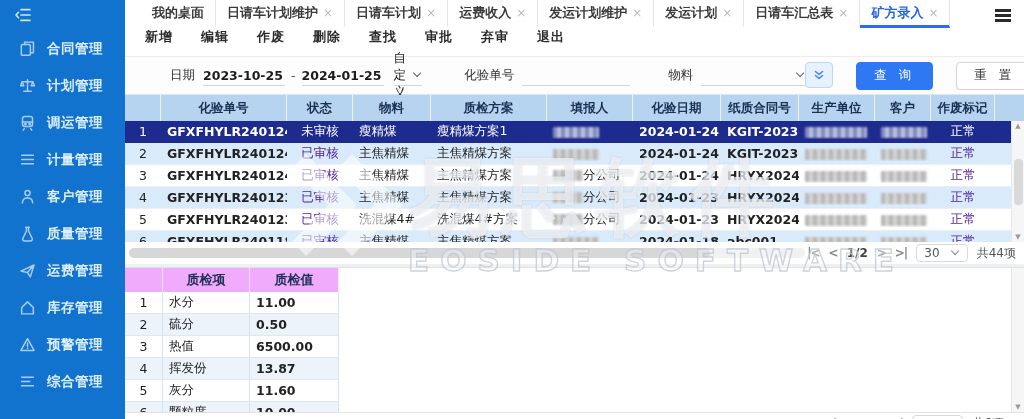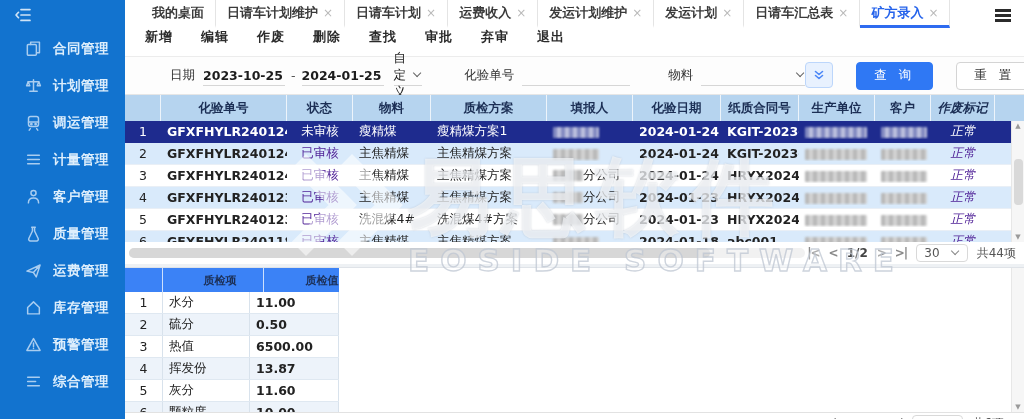--- a/index.html
+++ b/index.html
@@ -3,21 +3,21 @@
 <meta charset="utf-8">
 <style>
   * { margin:0; padding:0; box-sizing:border-box; }
   html,body { background:#fff; }
   body { font-family:"DejaVu Sans","Liberation Sans",sans-serif; }
   .app { position:relative; width:1024px; height:419px; overflow:hidden; display:flex; background:#fff; }
 
   
   .sidebar { width:125px; flex:0 0 125px; background:#1273cf; color:#ddeefc; overflow:hidden; }
   .side-top { height:30px; display:flex; align-items:center; padding-left:14px; }
-  .nav-item { height:37px; display:flex; align-items:center; gap:11px; padding-left:25px; font-size:13.5px; font-weight:600; letter-spacing:.5px; cursor:pointer; }
+  .nav-item { height:37px; display:flex; align-items:center; gap:11px; padding-left:19px; font-size:13.5px; font-weight:600; letter-spacing:.5px; cursor:pointer; }
   .nav-item svg { flex:0 0 17px; }
 
   
   .main { flex:1 1 auto; min-width:0; display:flex; flex-direction:column; position:relative; }
 
   
   .tabbar { height:28px; flex:0 0 28px; display:flex; align-items:stretch; background:#fff; padding-left:16px; position:relative; }
   .tab { display:flex; align-items:center; padding:0 11px; font-size:13px; font-weight:600; color:#3a3a3a; border-right:1px solid #e4e4e4; border-bottom:3px solid transparent; white-space:nowrap; cursor:pointer; }
   .tab.active { color:#2563eb; border-bottom-color:#2e6bf0; }
   .tab .x { margin-left:5px; color:#b9b9b9; font-size:12px; font-weight:400; }
@@ -56,21 +56,21 @@
   .c-no { width:36px; text-align:center; padding:0; }
   .c-assay { width:126px; font-weight:700; }
   .c-status { width:66px; text-align:center; }
   .c-mat { width:78px; }
   .c-scheme { width:116px; }
   .c-reporter { width:86px; }
   .c-date { width:88px; font-weight:700; }
   .c-contract { width:78px; font-weight:700; }
   .c-producer { width:76px; }
   .c-customer { width:56px; }
-  .c-flag { width:64px; text-align:center;font-style:italic; }
+  .c-flag { width:64px; text-align:center; }
   .c-fill { flex:1 1 auto; border-right:none !important; }
   .approved { color:#4c1d95; }
   .blur { display:inline-block; height:11px; border-radius:1px; vertical-align:middle;
           background:repeating-linear-gradient(90deg,#b9b9b9 0 4px,#d2d2d2 4px 8px); filter:blur(1.2px); }
   .row.selected .blur { background:repeating-linear-gradient(90deg,rgba(255,255,255,.45) 0 4px,rgba(255,255,255,.7) 4px 8px); }
   .vscroll { position:absolute; top:26px; right:0; width:13px; height:121px; background:#f6f6f6; border-left:1px solid #e7e7e7; display:flex; flex-direction:column; align-items:center; justify-content:space-between; padding:1px 0; }
   .vscroll .arr { font-size:7px; color:#9a9a9a; line-height:8px; cursor:pointer; }
   .vscroll .thumb { width:9px; flex:0 0 46px; background:#d9d9d9; border-radius:4px; cursor:grab; }
 
   
@@ -80,21 +80,21 @@
   .pager { margin-left:auto; display:flex; align-items:center; gap:9px; font-size:12px; color:#8a8a8a; }
   .pg-ic { cursor:pointer; font-weight:700; letter-spacing:-1px; }
   .pg-cur { color:#444; font-weight:700; letter-spacing:0; }
   .pg-select { display:flex; align-items:center; gap:10px; border:1px solid #d9d9d9; border-radius:4px; padding:1px 7px; color:#555; cursor:pointer; }
   .pg-total { color:#555; }
 
   .splitter { height:4px; flex:0 0 4px; background:#eef1f4; border-bottom:1px solid #dfe3e8; }
 
   
   .detail { position:relative; flex:1 1 auto; overflow:hidden; }
-  .d-head { display:flex; height:24px; background:#3b82f6; font-size:11px; font-weight:700; color:#1c2f55; align-items:center; width:214px;gap:14px; }
+  .d-head { display:flex; height:24px; background:#f0abfc; font-size:13px; font-weight:700; color:#1c2f55; align-items:center; width:214px; }
   .d-head .cell { border-right:1px solid rgba(255,255,255,.75); height:100%; display:flex; align-items:center; justify-content:center; }
   .d-body { height:120px; overflow:hidden; }
   .d-row { display:flex; height:22px; font-size:12.5px; color:#222; align-items:center; background:#fff; border-bottom:1px solid #dfe8f1; width:214px; cursor:pointer; }
   .d-row.alt { background:#edf3fa; }
   .d-row .cell { border-right:1px solid #d8e2ec; height:100%; display:flex; align-items:center; }
   .d-no { width:38px; justify-content:center; }
   .d-item { width:87px; }
   .d-val { width:89px; font-weight:700; }
   .d-foot { height:22px; display:flex; align-items:center; border-top:1px solid #e2e2e2; background:#fff; padding-right:20px; }
   .d-vscroll { position:absolute; top:0; right:0; width:13px; height:144px; background:#f6f6f6; border-left:1px solid #e7e7e7; display:flex; flex-direction:column; justify-content:flex-end; align-items:center; padding:1px 0; }

